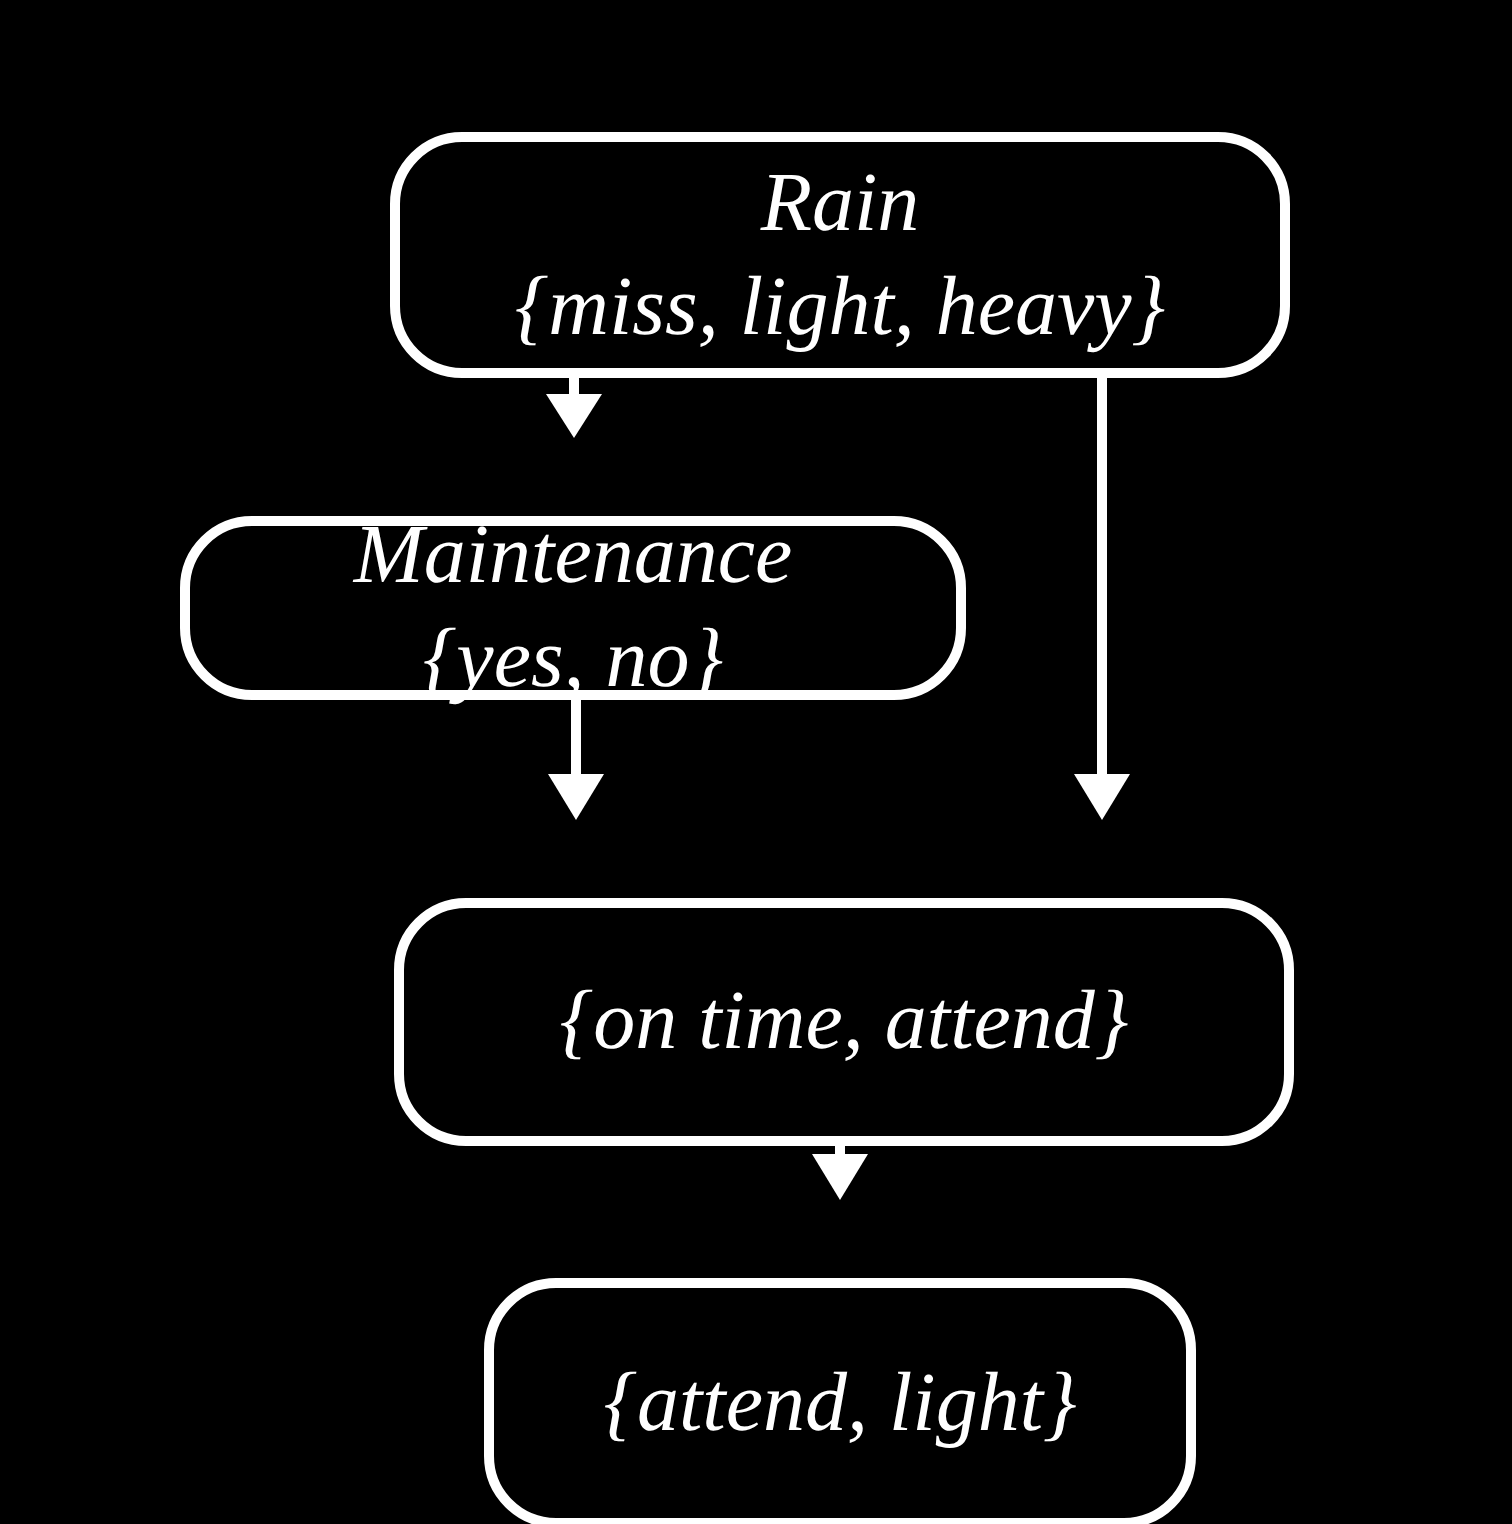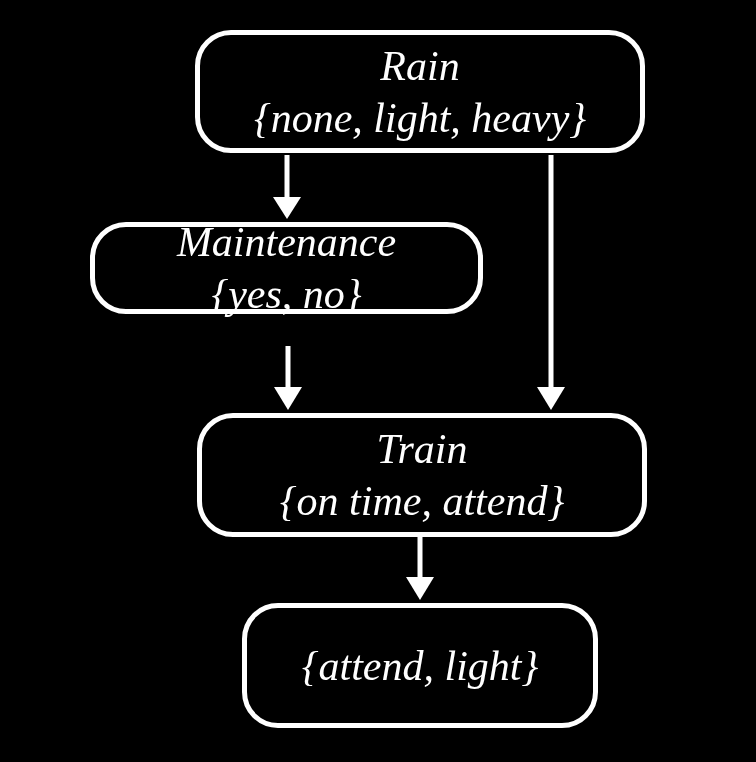--- a/index.html
+++ b/index.html
@@ -40,20 +40,21 @@
     background: #000000;
     color: #ffffff;
     display: flex;
     flex-direction: column;
     align-items: center;
     justify-content: center;
     text-align: center;
     font-style: italic;
     font-size: 42px;
     line-height: 52px;
+    margin-top: 36px;
   }
   .node-rain        { left: 195px; top: 30px;  width: 450px; height: 123px; }
   .node-maintenance { left: 90px;  top: 222px; width: 393px; height: 92px; }
   .node-train       { left: 197px; top: 413px; width: 450px; height: 124px; }
   .node-appointment { left: 242px; top: 603px; width: 356px; height: 125px; }
   .node-label, .node-values {
     white-space: nowrap;
   }
 </style>
 </head>
@@ -75,30 +76,29 @@
       <polygon points="274,387 302,387 288,410"></polygon>
     </g>
     <g>
       <line x1="420" y1="537" x2="420" y2="579"></line>
       <polygon points="406,577 434,577 420,600"></polygon>
     </g>
   </svg>
 
   <div class="node node-rain">
     <div class="node-label">Rain</div>
-    <div class="node-values">{none, light, heavy}</div>
+    <div class="node-values">{miss, light, heavy}</div>
   </div>
 
   <div class="node node-maintenance">
     <div class="node-label">Maintenance</div>
     <div class="node-values">{yes, no}</div>
   </div>
 
   <div class="node node-train">
-    <div class="node-label">Train</div>
     <div class="node-values">{on time, attend}</div>
   </div>
 
   <div class="node node-appointment">
     <div class="node-values">{attend, light}</div>
   </div>
 
 </div>
 
 </body></html>

